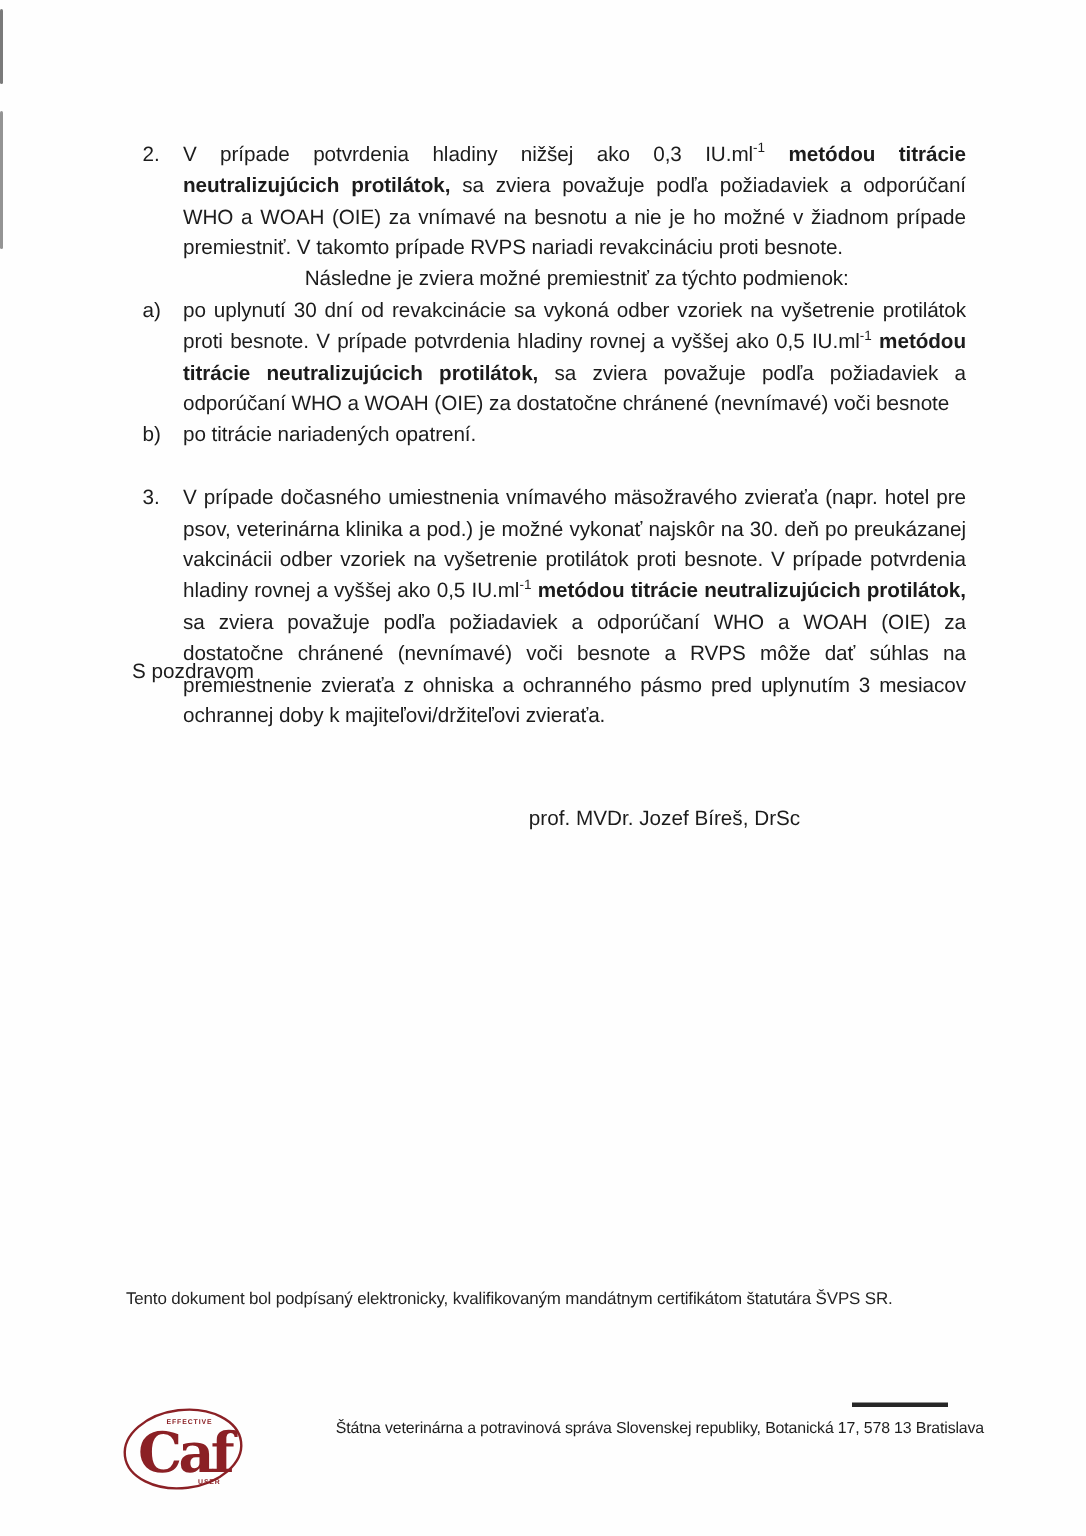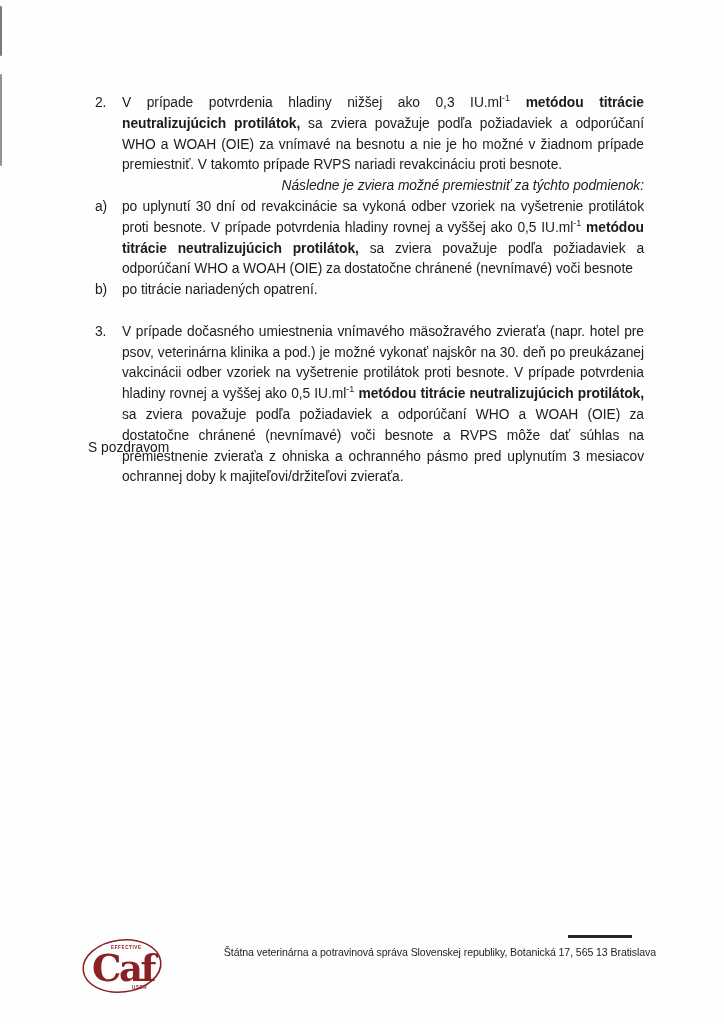--- a/index.html
+++ b/index.html
@@ -26,21 +26,21 @@
 
   .content {
     position: absolute; left: 95px; top: 93px; width: 549px;
     font-size: 13.8px; line-height: 20.8px;
     letter-spacing: -0.05px;
     text-align: justify;
   }
   .item { position: relative; padding-left: 27px; }
   .item .marker { position: absolute; left: 0; top: 0; }
   .item.single-line { text-align: left; }
-  .item.note-line { text-indent: 3px; text-align: right; font-style: italic; }
+  .item.note-line { text-indent: 3px; text-align: center; }
   .item.gap-before { margin-top: 20.8px; }
   .b { font-weight: bold; }
   sup { font-size: 9px; line-height: 0; vertical-align: super; letter-spacing: 0; }
 
   .closing {
     position: absolute; left: 88px; top: 438px;
     font-size: 13.8px; line-height: 20.8px;
   }
   .signature {
     position: absolute; left: 328px; top: 536px; width: 230px;
@@ -98,29 +98,31 @@
     <div class="item gap-before">
       <span class="marker">3.</span>
       <span><span>V prípade dočasného umiestnenia vnímavého mäsožravého zvieraťa (napr. hotel pre psov, veterinárna klinika a pod.) je možné vykonať najskôr na 30. deň po preukázanej vakcinácii odber vzoriek na vyšetrenie protilátok proti besnote. V prípade potvrdenia hladiny rovnej a vyššej ako 0,5 IU.ml</span><sup>-1</sup><span> </span><span class="b">metódou titrácie neutralizujúcich protilátok,</span><span> sa zviera považuje podľa požiadaviek a odporúčaní WHO a WOAH (OIE) za dostatočne chránené (nevnímavé) voči besnote a RVPS môže dať súhlas na premiestnenie zvieraťa z ohniska a ochranného pásmo pred uplynutím 3 mesiacov ochrannej doby k majiteľovi/držiteľovi zvieraťa.</span></span>
     </div>
 
   </div>
 
   <div class="closing">S pozdravom</div>
 
   <div class="signature">
+    <div>prof. MVDr. Jozef Bíreš, DrSc</div>
   </div>
 
+  <div class="esign-note">Tento dokument bol podpísaný elektronicky, kvalifikovaným mandátnym certifikátom štatutára ŠVPS SR.</div>
 
   <svg class="caf-logo" width="84" height="62" viewBox="0 0 84 62" xmlns="http://www.w3.org/2000/svg">
     <ellipse cx="42" cy="30" rx="39" ry="26" transform="rotate(-7 42 30)" fill="none" stroke="#8b2025" stroke-width="1.6"></ellipse>
     <text x="31" y="13" font-size="4.6" letter-spacing="0.6" font-family="Liberation Sans, sans-serif" font-weight="bold" fill="#8b2025">EFFECTIVE</text>
     <text x="12" y="45" font-size="37" letter-spacing="-2.5" font-family="DejaVu Serif, serif" font-weight="bold" fill="#8b2025">Caf</text>
     <text x="52" y="53" font-size="4.6" letter-spacing="0.6" font-family="Liberation Sans, sans-serif" font-weight="bold" fill="#8b2025">USER</text>
   </svg>
 
   <div class="footer-rule"></div>
 
   <div class="footer-text">
-    <div>Štátna veterinárna a potravinová správa Slovenskej republiky, Botanická 17, 565 13 Bratislava</div>
+    <div>Štátna veterinárna a potravinová správa Slovenskej republiky, Botanická 17, 578 13 Bratislava</div>
   </div>
 
 </div>
 
 </body></html>

